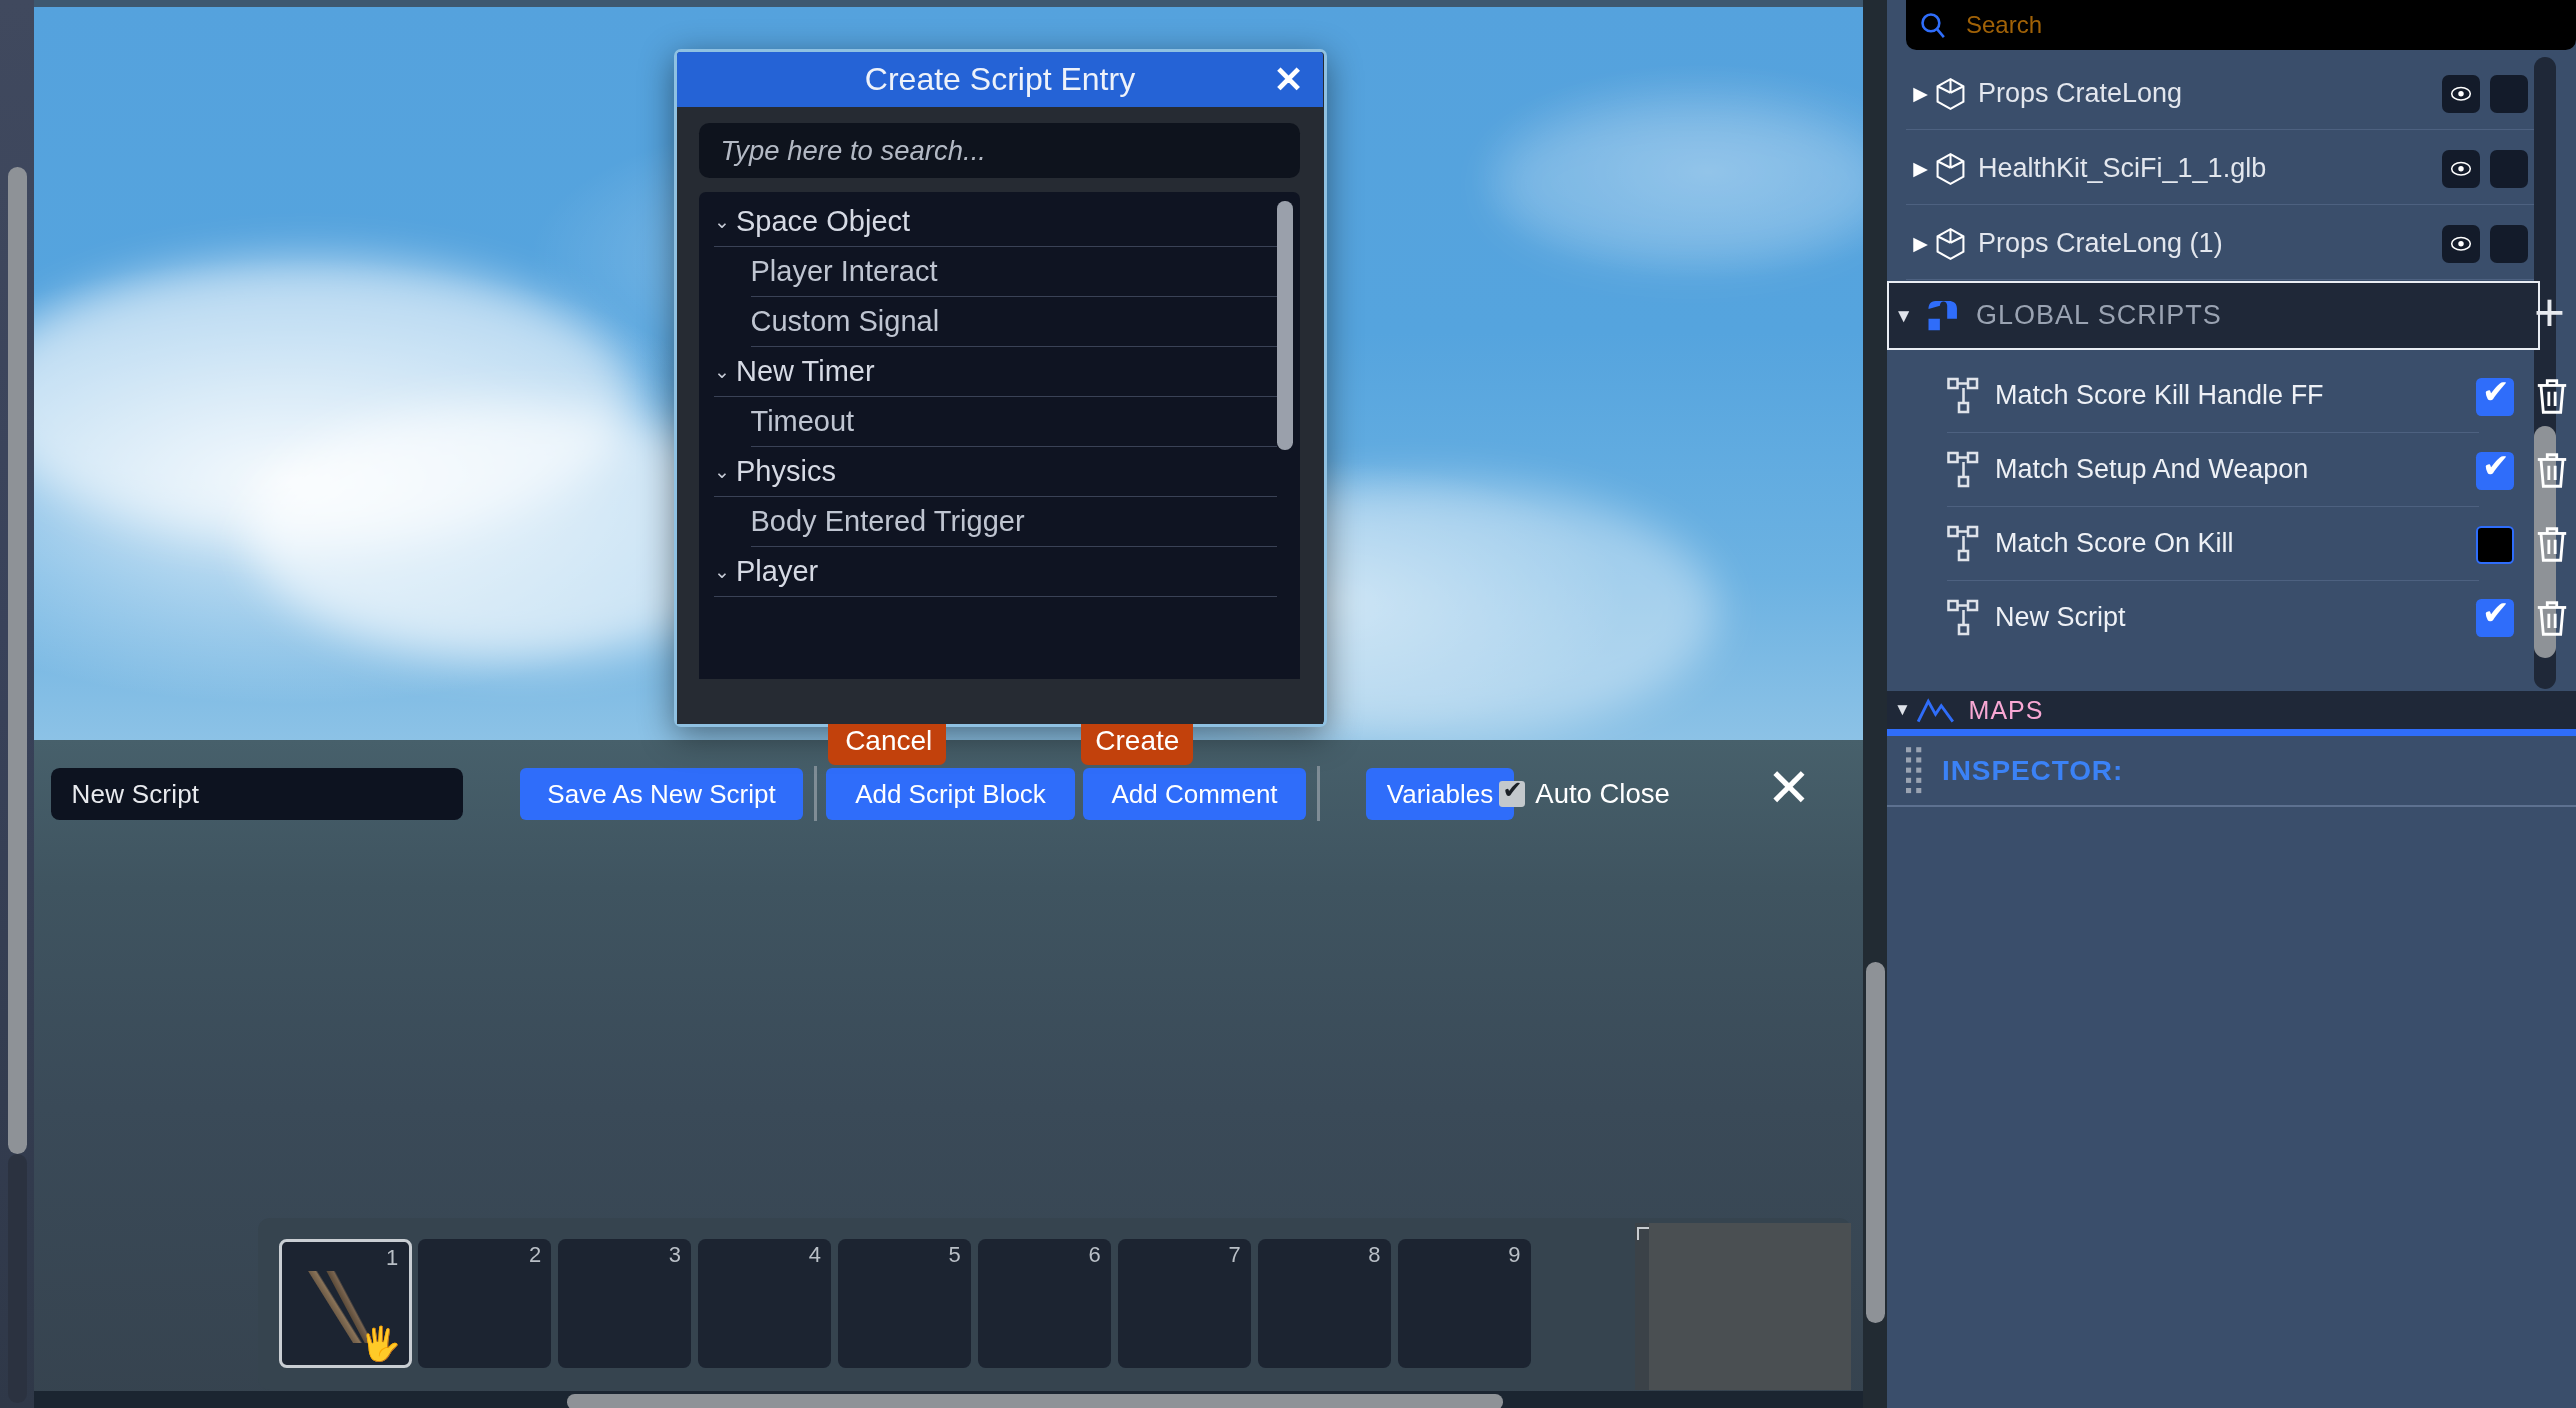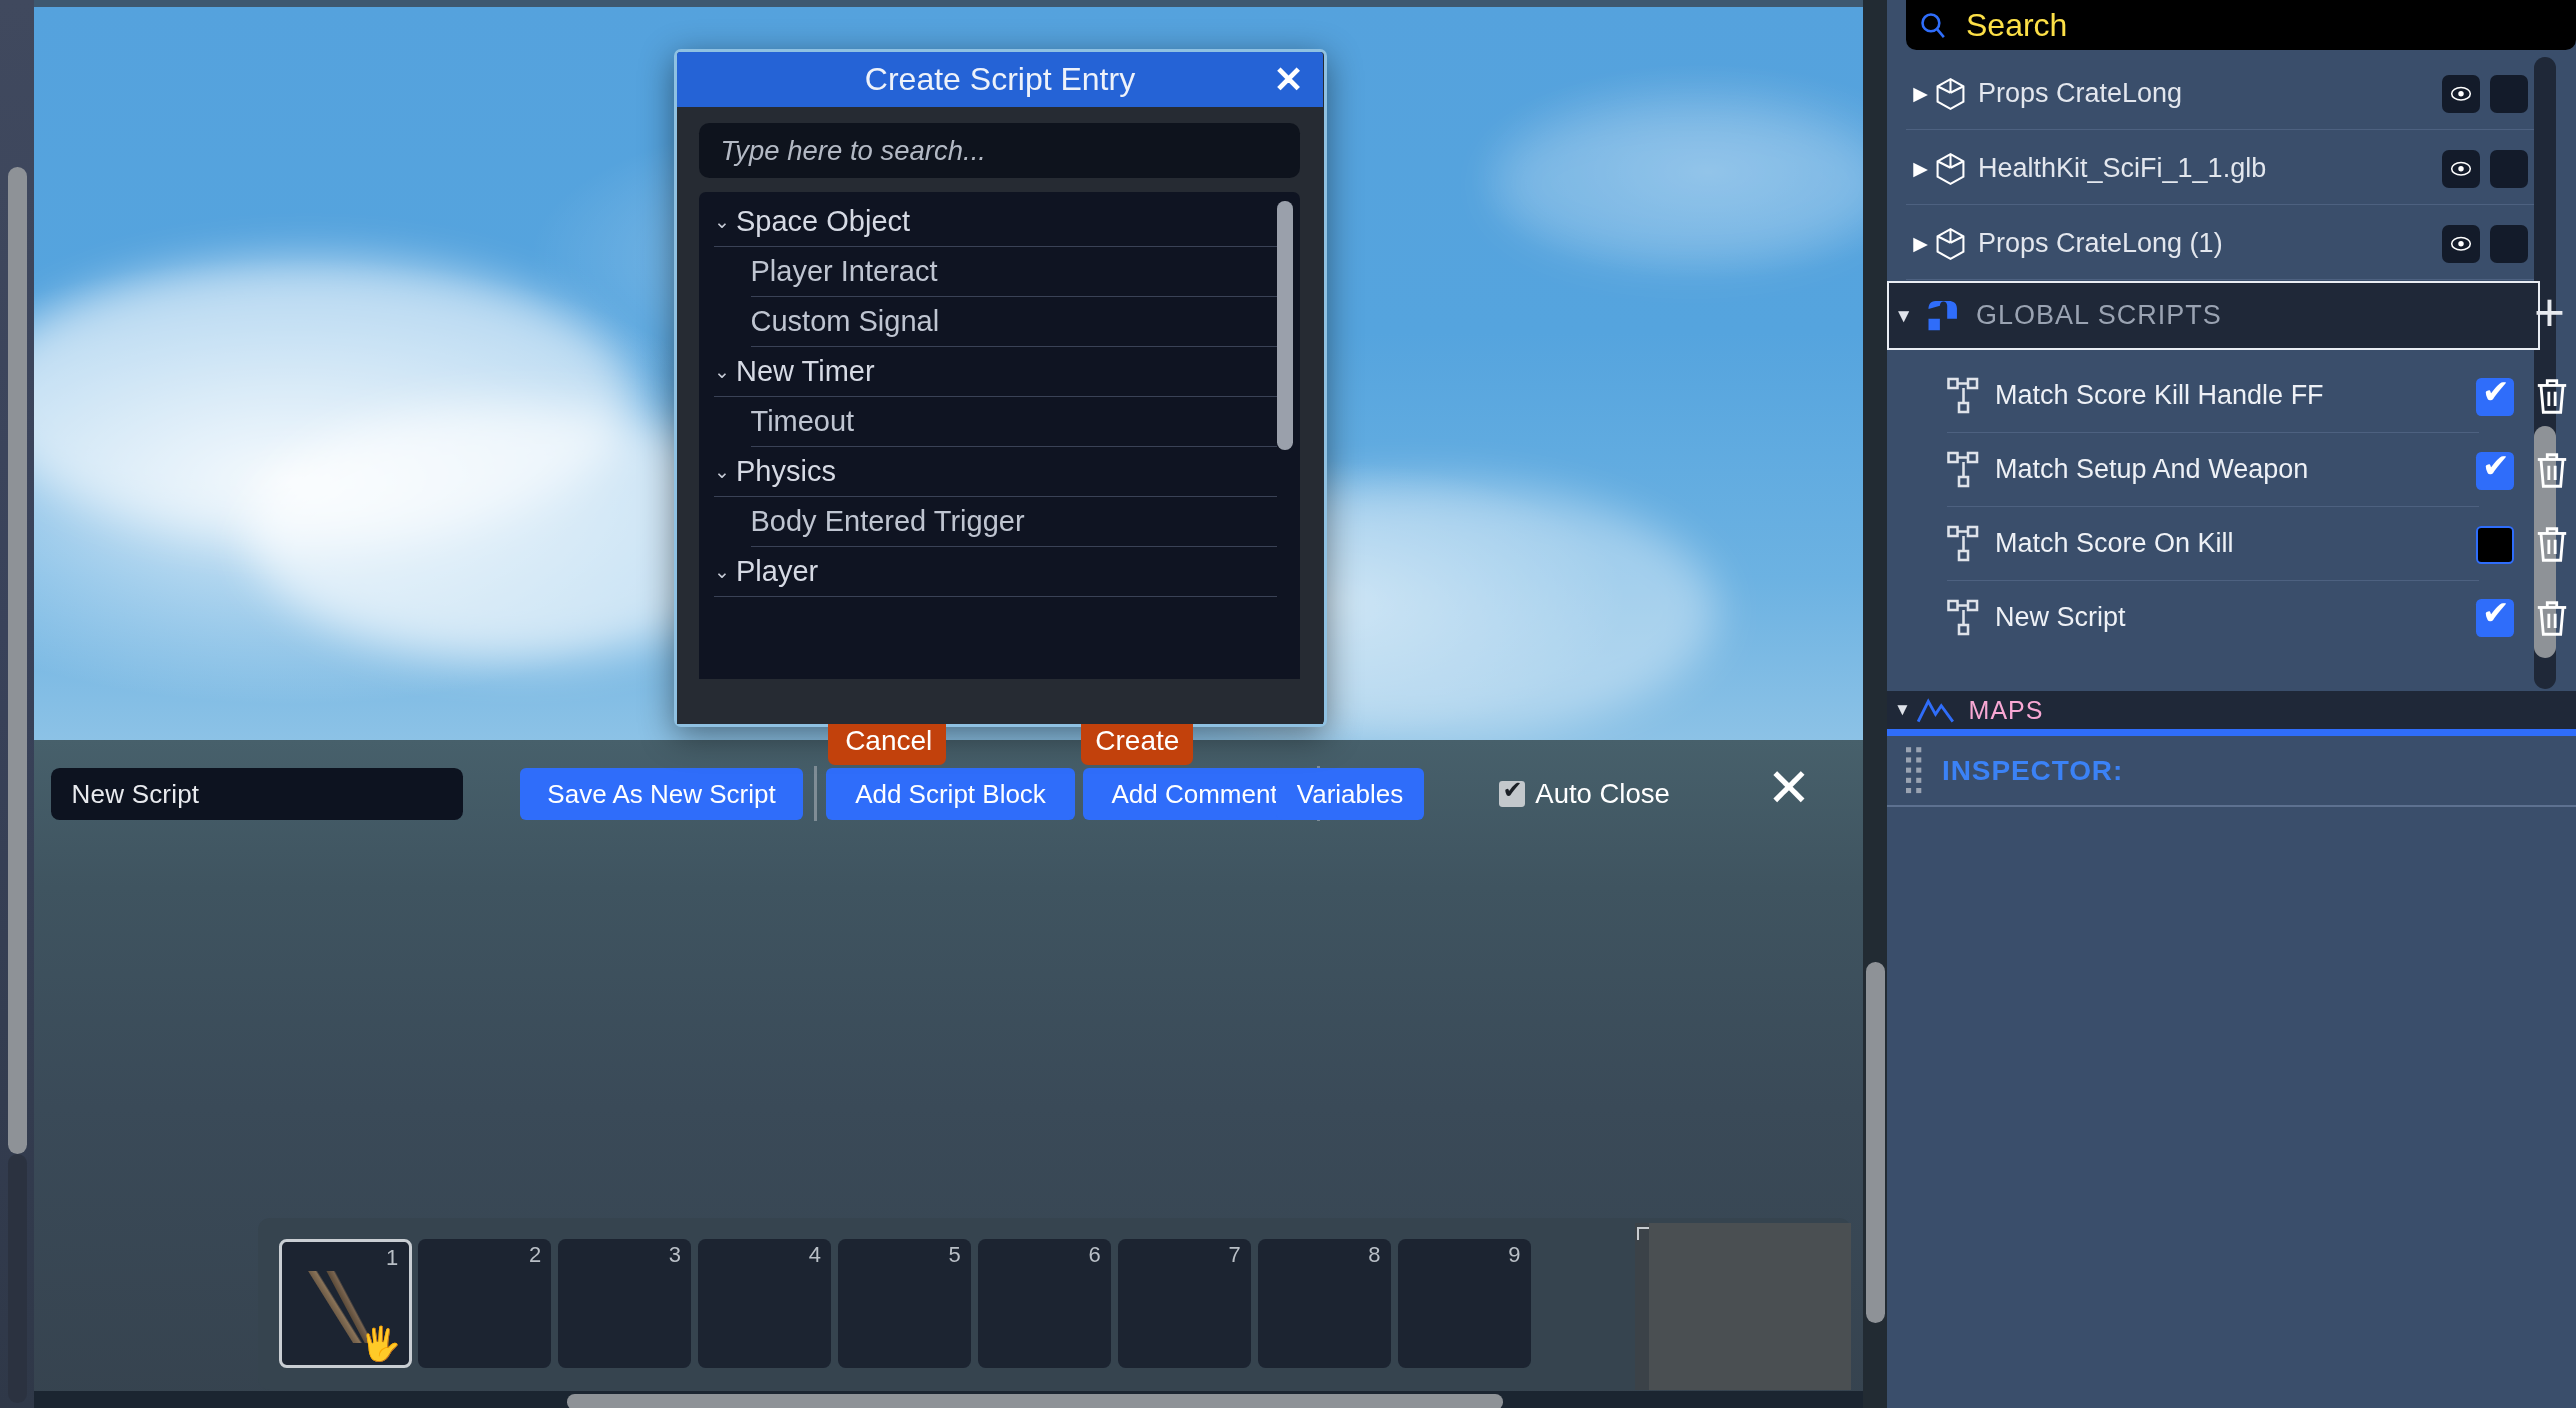--- a/index.html
+++ b/index.html
@@ -191,21 +191,21 @@
   
   #right-panel{
     position:absolute; left:1887px; top:0; width:689px; height:1408px;
     background:#3a4e6b;
   }
   #search-bar{
     position:absolute; left:19px; top:0; width:670px; height:50px;
     background:#000000; border-radius:0 0 10.3px 10.3px; display:flex; align-items:center;
   }
   #search-icon{ margin-left:12px; width:31px; height:31px; }
-  #search-text{ color:#fde047; font-size:32px; margin-left:17px;text-align:center; }
+  #search-text{ color:#a16207; font-size:24px; margin-left:17px;text-align:center; }
 
   .h-row{
     position:absolute; left:19px; width:646px; height:72px;
     display:flex; align-items:center; border-bottom:1.7px solid #4d6180;
   }
   .h-arrow{ color:#ffffff; font-size:19px; width:29px; text-align:center; }
   .h-cube{ width:31px; height:34px; margin-right:12px; }
   .h-label{ color:#e3e7ee; font-size:27px; white-space:nowrap; }
   .h-actions{ position:absolute; right:0; display:flex; align-items:center; gap:10.3px; }
   .eye-btn{
@@ -296,21 +296,21 @@
 
   <div id="editor">
     <div id="editor-toolbar">
       <div id="script-name-field">New Script</div>
 
       <div class="tb-btn" style="left:486px; width:283px;">Save As New Script</div>
       <div class="tb-sep" style="left:780px;"></div>
       <div class="tb-btn" style="left:792px; width:249px;">Add Script Block</div>
       <div class="tb-btn" style="left:1049px; width:223px;">Add Comment</div>
       <div class="tb-sep" style="left:1283px;"></div>
-      <div class="tb-btn" style="left:1242px; width:148px;">Variables</div>
+      <div class="tb-btn" style="left:1332px; width:148px;">Variables</div>
 
       <div id="auto-close-wrap">
         <div id="auto-close-box"></div>
         <div id="auto-close-label">Auto Close</div>
       </div>
     </div>
     <div id="editor-canvas"></div>
   </div>
   <div id="editor-close-x">✕</div>
 

